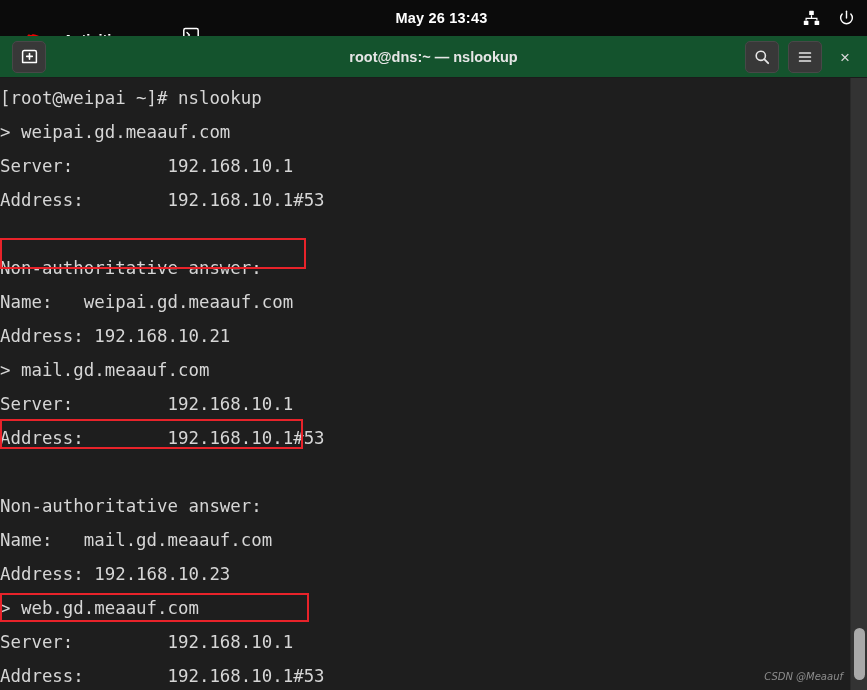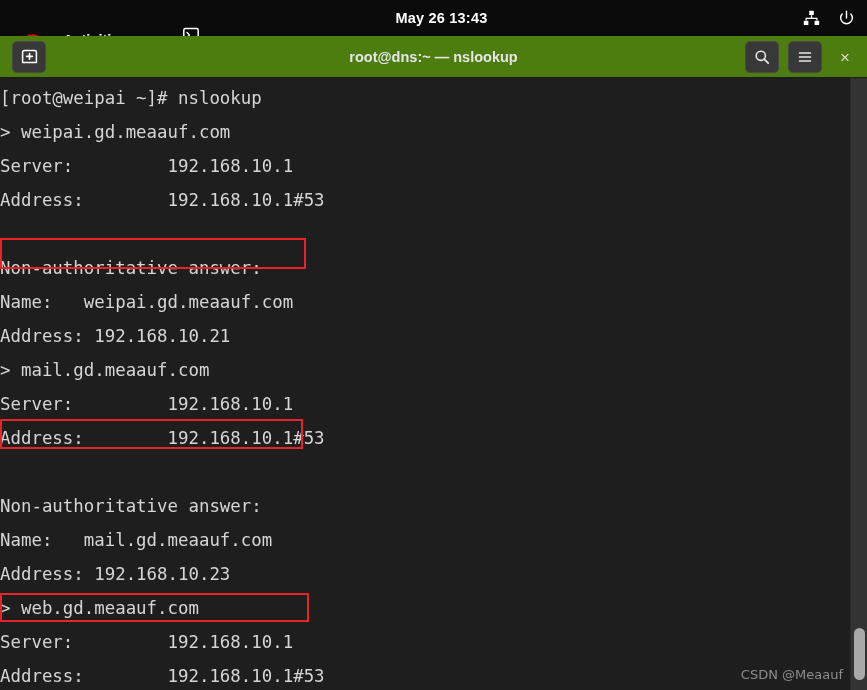--- a/index.html
+++ b/index.html
@@ -72,21 +72,21 @@
     position: absolute;
     left: 0; top: 36px;
     width: 867px;
     height: 654px;
     background: #1e1e1e;
     overflow: hidden;
   }
   #title-bar {
     position: relative;
     height: 42px;
-    background: #4d7c0f;
+    background: #14532d;
     border-bottom: 1px solid #1b1b1b;
     display: flex;
     align-items: center;
     padding: 0 10px;
     box-sizing: border-box;
   }
   #window-title {
     position: absolute;
     left: 0; right: 0;
     text-align: center;
@@ -190,22 +190,23 @@
     background: #a9a9a9;
   }
 
   
   #watermark {
     position: absolute;
     right: 24px;
     bottom: 8px;
     color: #8d8d8d;
     font-family: "DejaVu Sans", sans-serif;
-    font-size: 13px;
+    font-size: 10px;
     white-space: nowrap;
+    font-style: italic;
   }
 </style>
 </head>
 <body>
 
 <div id="top-bar">
 
   <div class="tb-item" id="activities-item">
     <span>
       <svg class="redhat-logo" viewBox="0 0 24 18" xmlns="http://www.w3.org/2000/svg">

